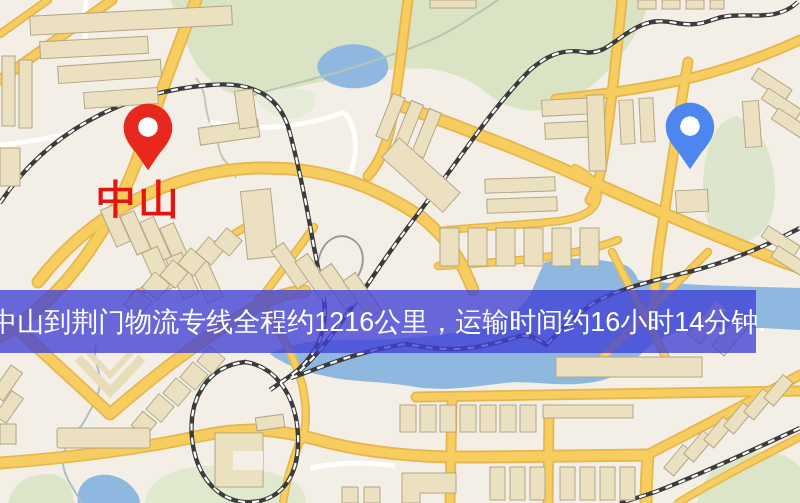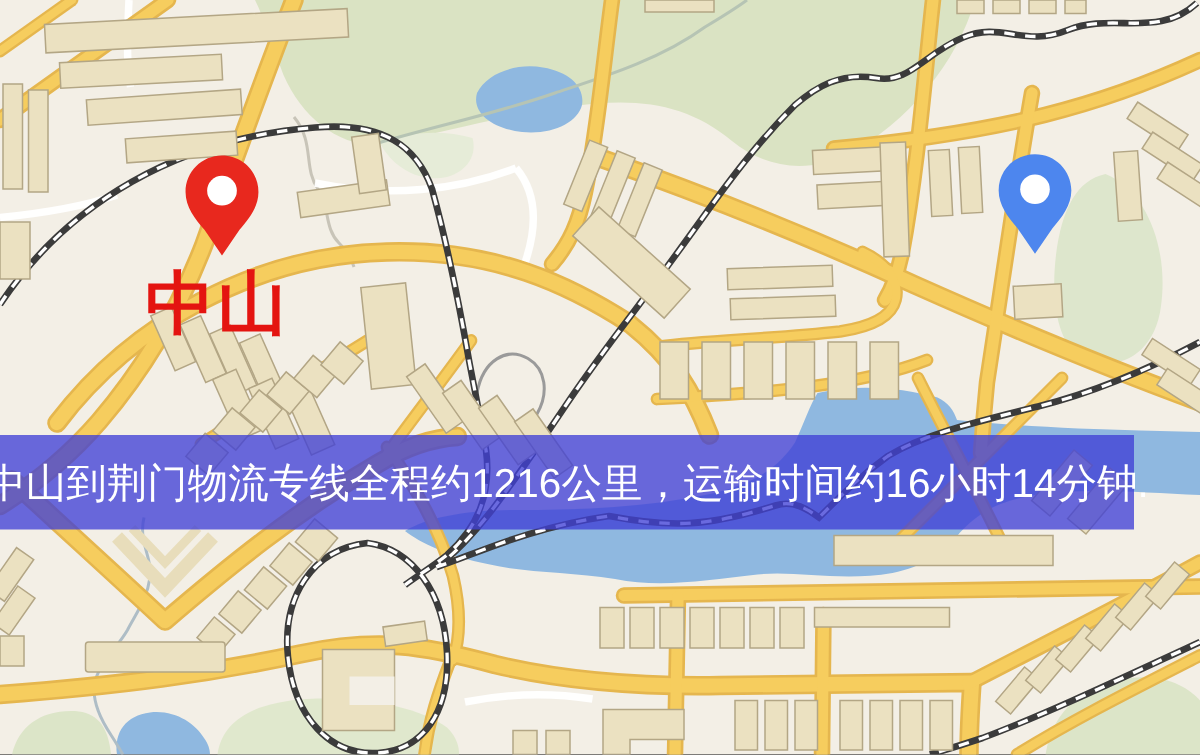--- a/index.html
+++ b/index.html
@@ -15,21 +15,21 @@
   .rail-base{fill:none;stroke-width:4.4px;}
   .rail-dash{fill:none;stroke:#ffffff;stroke-width:2.2px;stroke-dasharray:7 7;}
   .wroad{fill:none;stroke:#ffffff;stroke-width:5px;opacity:.95;}
   .stream{fill:none;stroke-width:2px;}
   .bld{stroke:#b3a685;stroke-width:1px;}
   .chev{fill:none;stroke:#e8ddbb;}
   
   .pin{position:absolute;}
   .pin svg{display:block;}
   
-  .city-label{position:absolute;font-weight:bold;font-size:46px;line-height:1;
+  .city-label{position:absolute;font-weight:bold;font-size:40px;line-height:1;
               letter-spacing:2px;white-space:nowrap;}
   
   .banner{position:absolute;left:0;top:290px;width:756px;height:63px;
           display:flex;align-items:center;justify-content:center;}
   .banner span{color:#ffffff;font-size:27px;white-space:nowrap;letter-spacing:0;}
 </style>
 </head>
 <body>
 
 <div class="stage">

